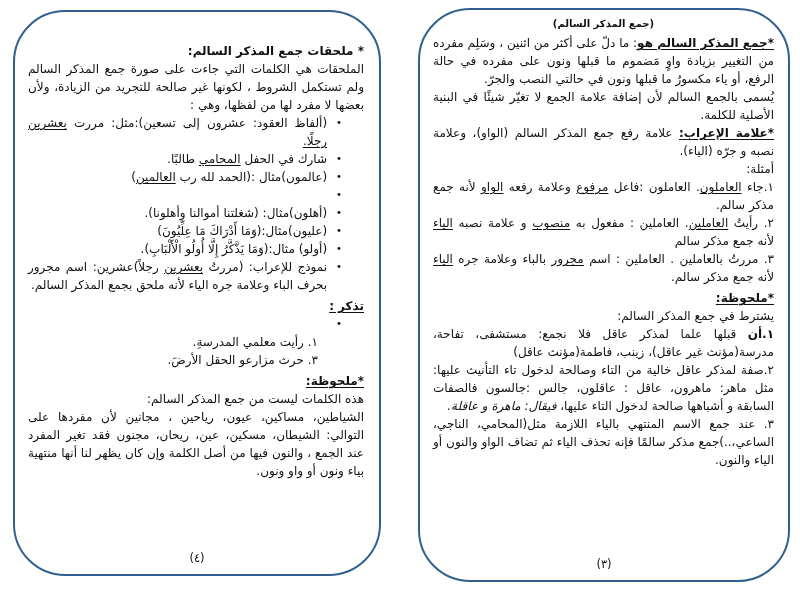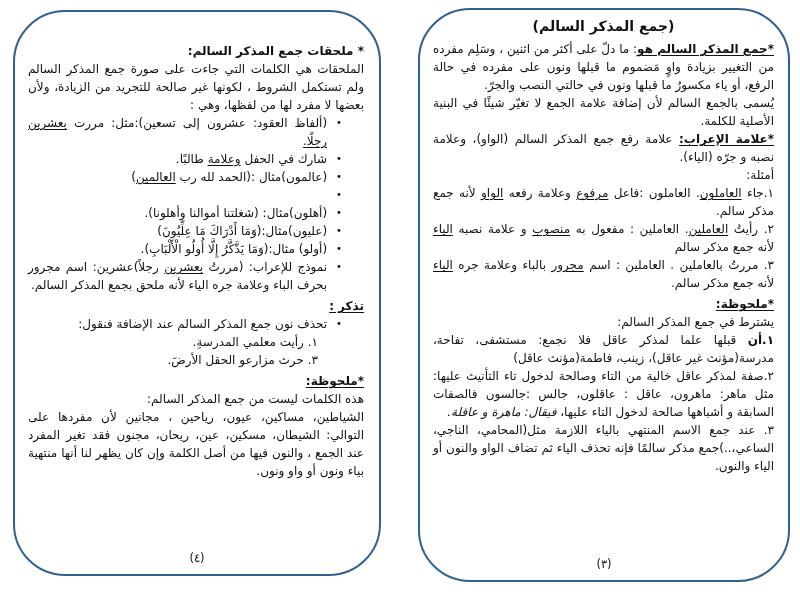--- a/index.html
+++ b/index.html
@@ -16,21 +16,21 @@
     border:2px solid #31608f;
     border-radius:52px;
     box-sizing:border-box;
   }
   #page3{left:418px;top:8px;width:372px;height:574px;}
   #page4{left:13px;top:10px;width:368px;height:566px;}
   .content{box-sizing:border-box;width:100%;height:100%;overflow:hidden;}
   #page3 .content{padding:6px 14px 26px 13px;}
   #page4 .content{padding:27px 15px 41px 13px;}
   .blk{font-size:12px;line-height:1.5;text-align:justify;}
-  .blk.title{text-align:center;font-weight:bold;font-size:14px;margin-bottom:3px;}
+  .blk.title{text-align:center;font-weight:bold;font-size:10px;margin-bottom:3px;}
   .blk.h{text-align:right;margin-top:3px;}
   .blk.bullet{display:flex;gap:9px;padding-right:22px;}
   .blk.bullet .marker{flex:0 0 auto;font-size:10px;line-height:1.8;}
   .blk.bullet .btext{flex:1 1 auto;text-align:justify;}
   .blk.num{padding-right:46px;}
   .b{font-weight:bold;}
   .u{text-decoration:underline;text-underline-offset:2px;}
   .i{font-style:italic;}
   .pagenum{
     position:absolute;bottom:9px;left:0;right:0;
@@ -43,21 +43,21 @@
 <div class="panel" id="page4">
   <div class="content">
       <div class="blk h"><span class="b">* ملحقات جمع المذكر السالم:</span></div>
       <div class="blk para"><span>الملحقات هي الكلمات التي جاءت على صورة جمع المذكر السالم ولم تستكمل الشروط ، لكونها غير صالحة للتجريد من الزيادة، ولأن بعضها لا مفرد لها من لفظها، وهي :</span></div>
       <div class="blk bullet">
         <span class="marker">•</span>
         <span class="btext"><span>(ألفاظ العقود: عشرون إلى تسعين):مثل: مررت </span><span class="u">بعشرين رجلًا.</span></span>
       </div>
       <div class="blk bullet">
         <span class="marker">•</span>
-        <span class="btext"><span>شارك في الحفل </span><span class="u">وعلامة</span><span> طالبًا.</span></span>
+        <span class="btext"><span>شارك في الحفل </span><span class="u">المحامي</span><span> طالبًا.</span></span>
       </div>
       <div class="blk bullet">
         <span class="marker">•</span>
         <span class="btext"><span>(عالمون)مثال :(الحمد لله رب </span><span class="u">العالمين</span><span>)</span></span>
       </div>
       <div class="blk bullet">
         <span class="marker">•</span>
       </div>
       <div class="blk bullet">
         <span class="marker">•</span>
@@ -71,21 +71,20 @@
         <span class="marker">•</span>
         <span class="btext"><span>(أولو) مثال:(وَمَا يَذَّكَّرُ إِلَّا أُولُو الْأَلْبَابِ).</span></span>
       </div>
       <div class="blk bullet">
         <span class="marker">•</span>
         <span class="btext"><span>نموذج للإعراب: (مررتُ </span><span class="u">بعشرين</span><span> رجلاً)عشرين: اسم مجرور بحرف الباء وعلامة جره الياء لأنه ملحق بجمع المذكر السالم.</span></span>
       </div>
       <div class="blk h"><span class="b u">تذكر :</span></div>
       <div class="blk bullet">
         <span class="marker">•</span>
-        <span class="btext"><span>تحذف نون جمع المذكر السالم عند الإضافة فنقول:</span></span>
       </div>
       <div class="blk num"><span>١. رأيت معلمي المدرسةِ.</span></div>
       <div class="blk num"><span>٣. حرث مزارعو الحقل الأرضَ.</span></div>
       <div class="blk h"><span class="b u">*ملحوظة:</span></div>
       <div class="blk para"><span>هذه الكلمات ليست من جمع المذكر السالم:</span></div>
       <div class="blk para"><span>الشياطين، مساكين، عيون، رياحين ، مجانين لأن مفردها على التوالي: الشيطان، مسكين، عين، ريحان، مجنون فقد تغير المفرد عند الجمع ، والنون  فيها من أصل الكلمة وإن كان يظهر لنا أنها منتهية بياء ونون أو واو ونون.</span></div>
     </div>
   <div class="pagenum">(٤)</div>
 </div>
 

